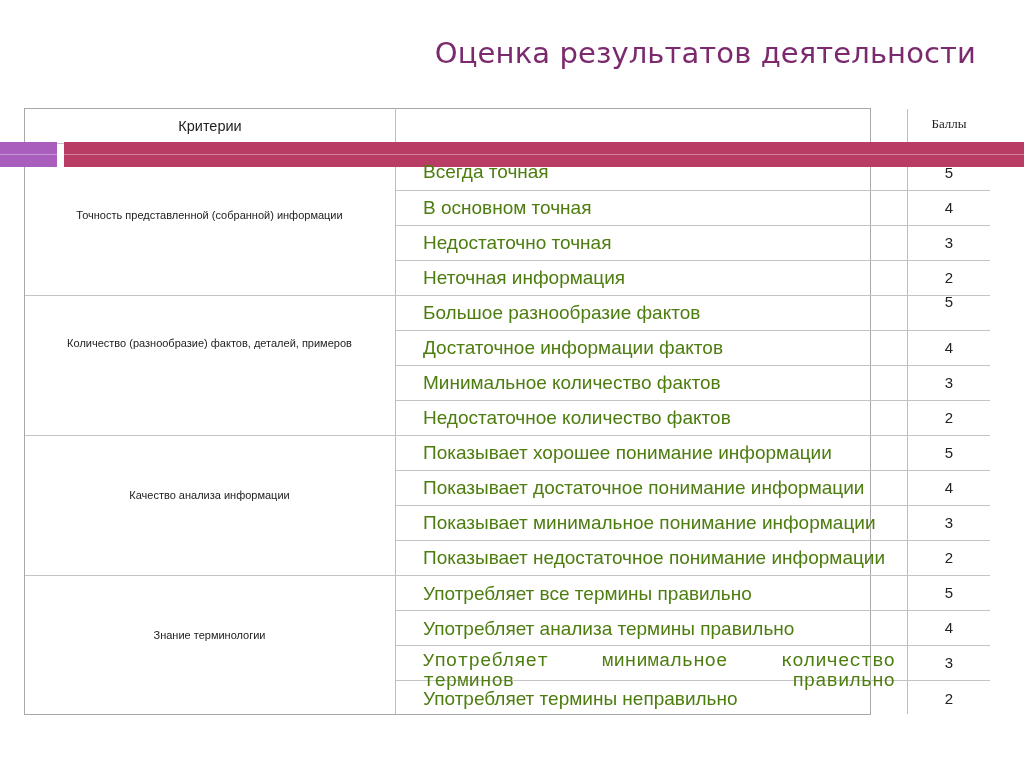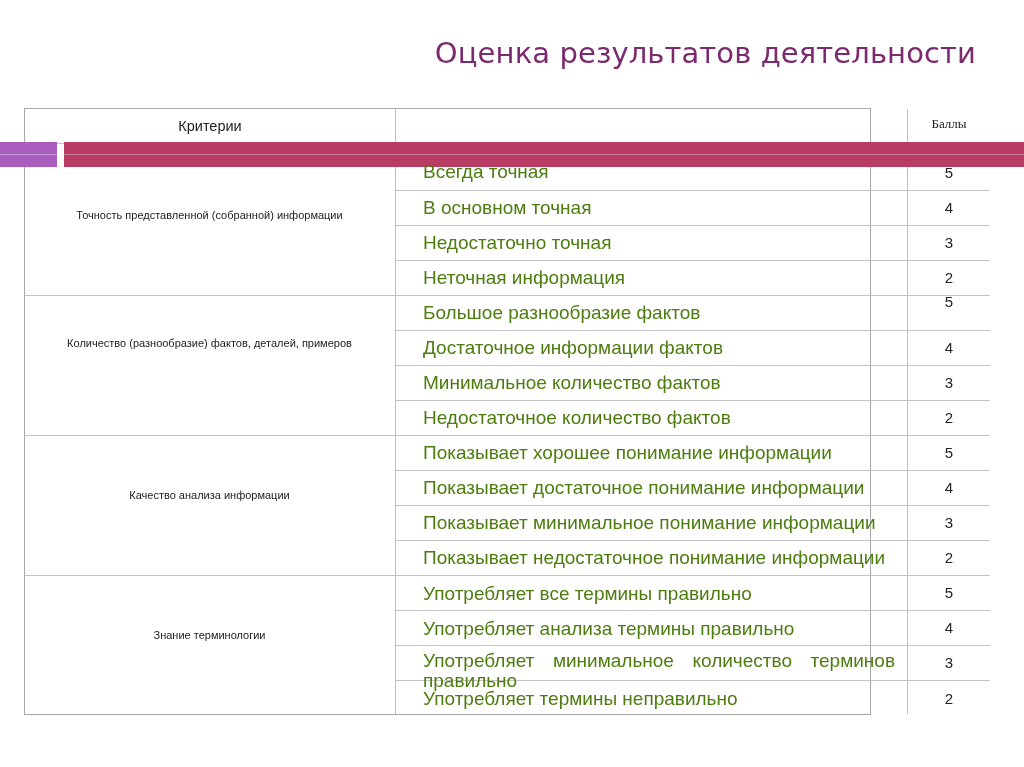--- a/index.html
+++ b/index.html
@@ -13,21 +13,21 @@
   .hline { position:absolute; height:1px; background:#c4c4c4; }
   .hdr { position:absolute; top:0; height:34px; display:flex; align-items:center; justify-content:center;
          font-size:14.5px; color:#222; }
   .hdr.small { font-size:13px;font-family:Liberation Serif, serif; }
   .band-purple { position:absolute; left:0; top:142px; width:57px; height:25px; background:#a95ebd; }
   .band-pink { position:absolute; left:64px; top:142px; width:960px; height:25px; background:#b83c63; }
   .band-line { position:absolute; left:0; width:1024px; top:154px; height:1px; background:rgba(255,255,255,0.35); }
   .crit { position:absolute; left:24px; width:371px; display:flex; align-items:center; justify-content:center;
           text-align:center; font-size:11px; line-height:20px; color:#222; }
   .basis { position:absolute; left:415px; font-size:19px; color:#4d7c0f; white-space:nowrap;margin-left:8px; }
-  .basis.justify { white-space:normal; width:472px; text-align:justify; text-align-last:justify; line-height:20px; }
+  .basis.justify { white-space:normal; width:472px; text-align:justify; text-align-last:justify; line-height:20px;font-family:Liberation Mono, monospace; }
   .score { position:absolute; left:907px; width:84px; text-align:center; font-size:15px; color:#222; }
 </style>
 </head>
 <body>
 
 <div class="title">Оценка результатов деятельности</div>
 
 <div class="tbl">
   <div class="vline" style="left:370px"></div>
   <div class="vline" style="left:882px"></div>

